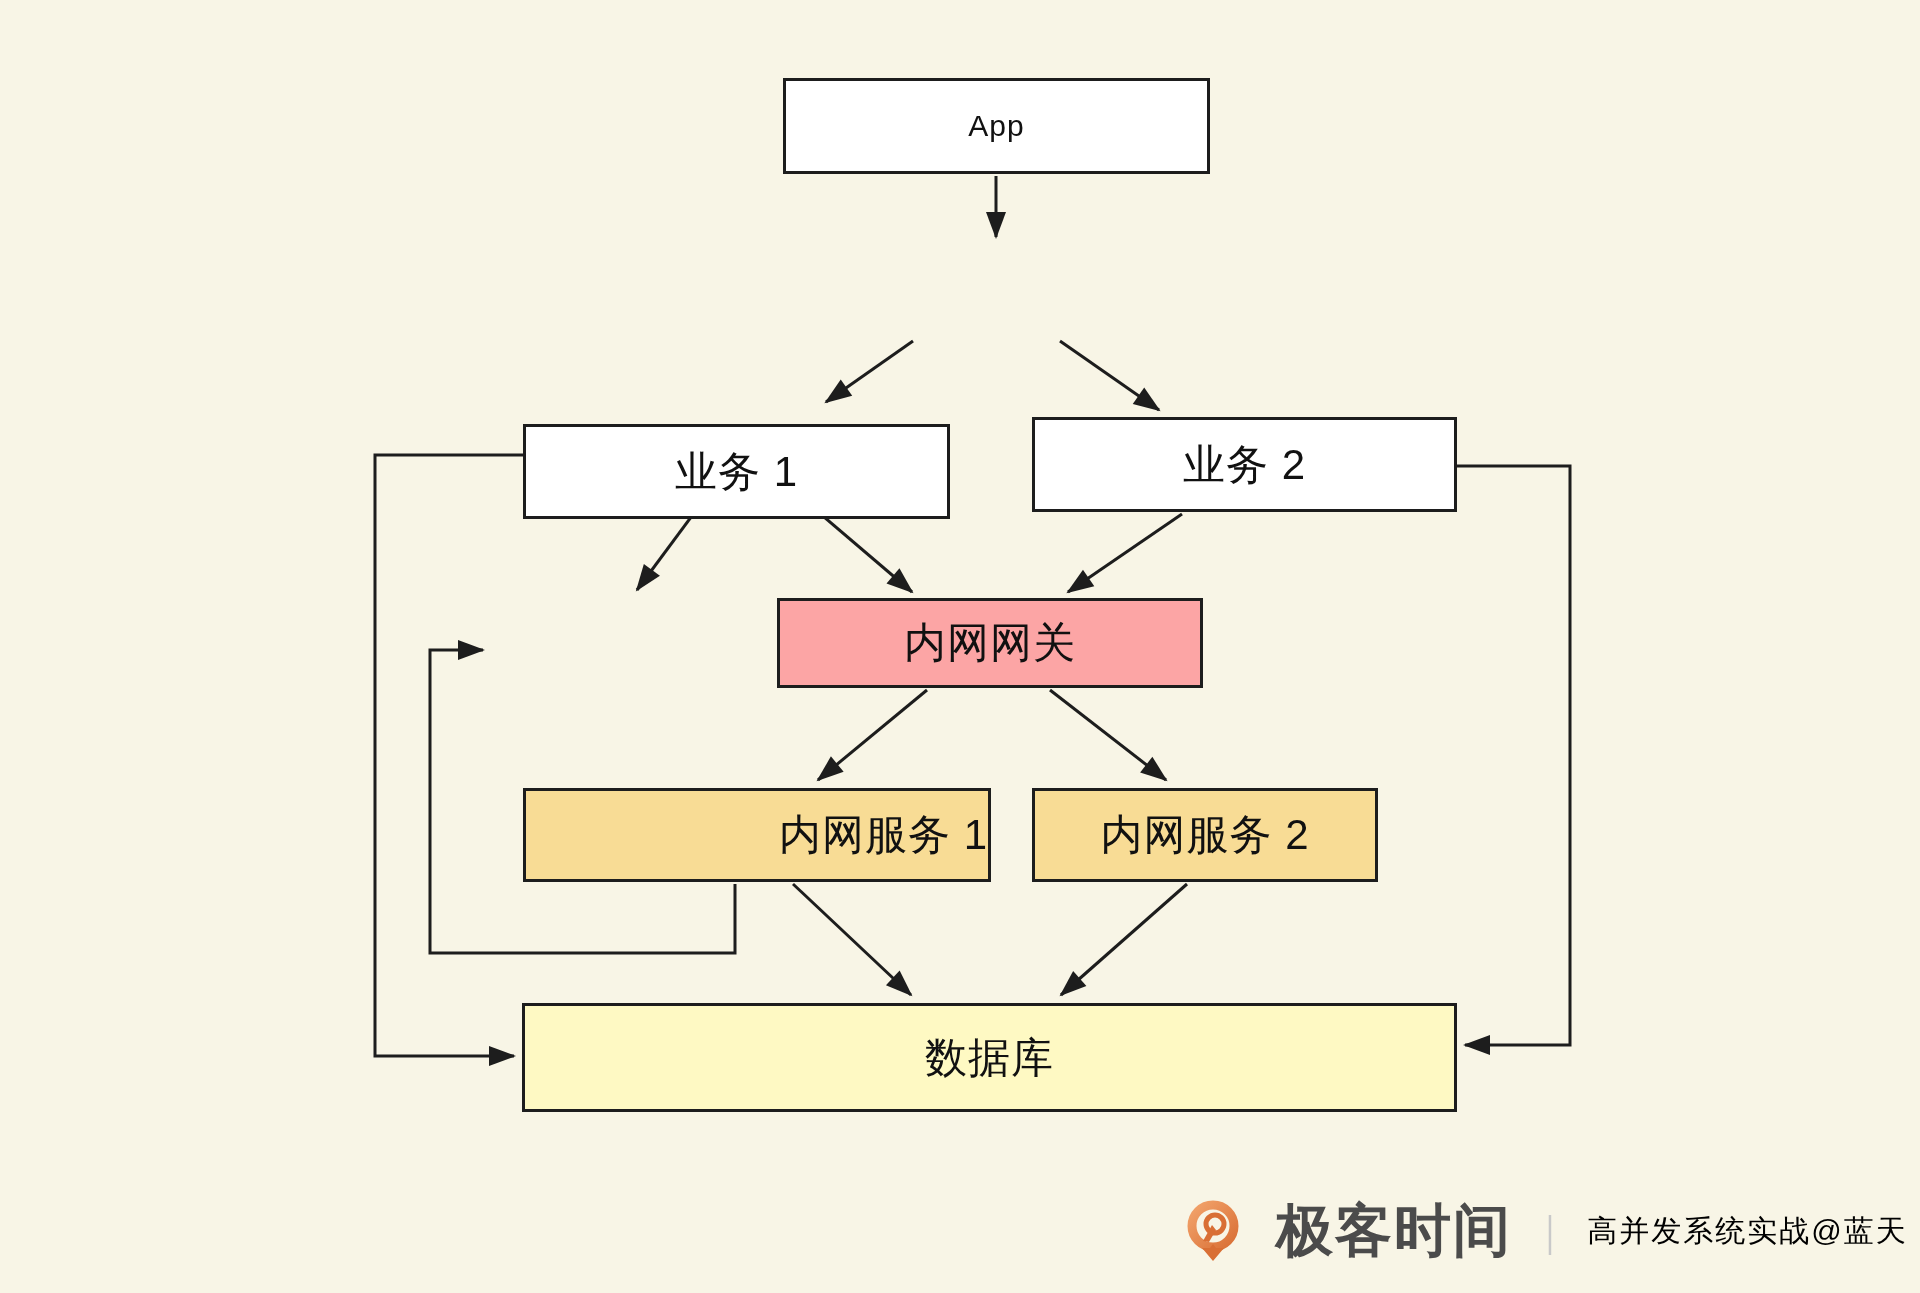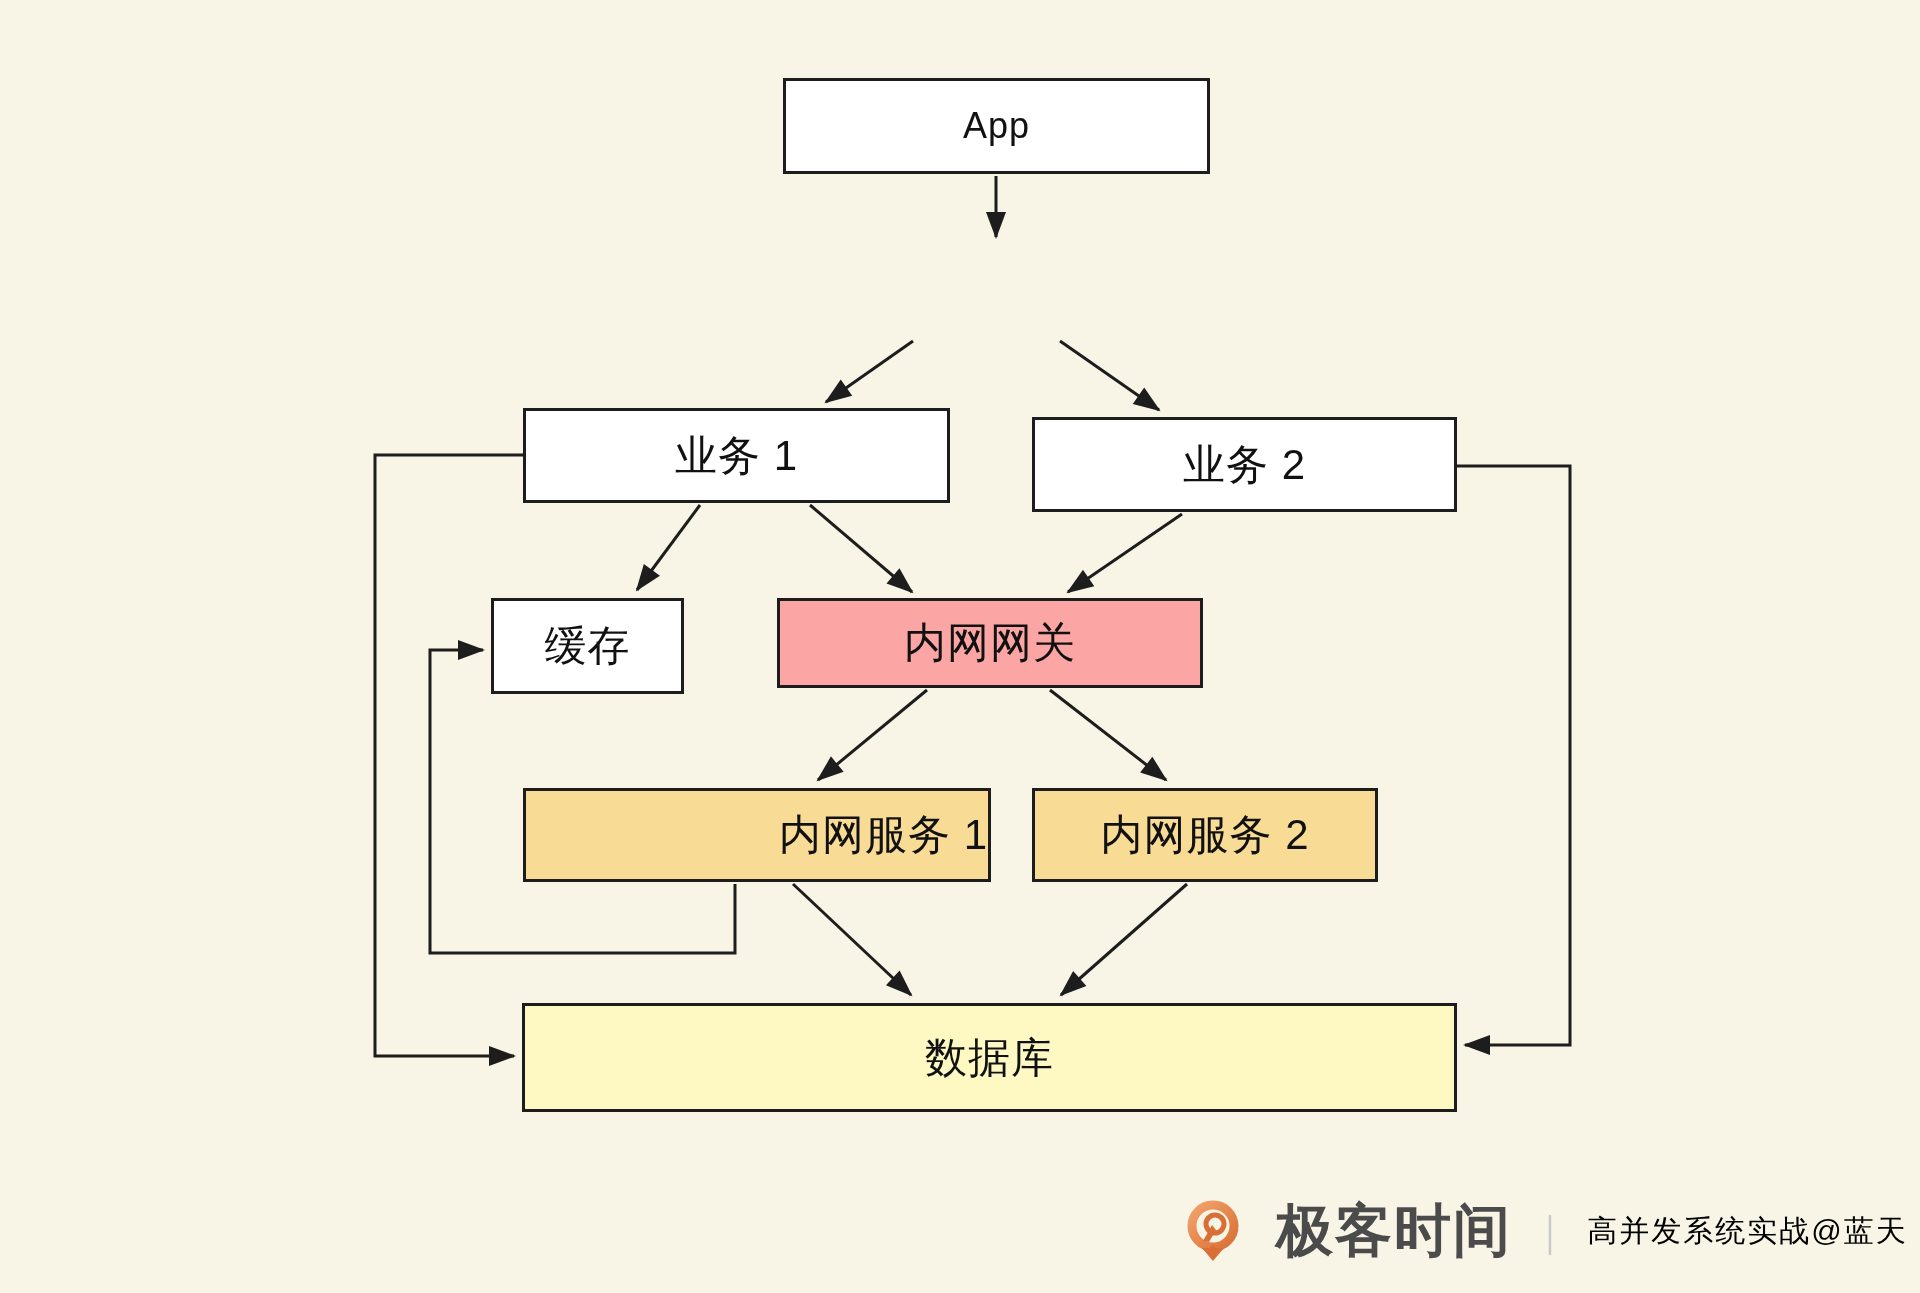--- a/index.html
+++ b/index.html
@@ -75,36 +75,33 @@
       <path d="M927,690 L818,780" marker-end="url(#arrow)"></path>
       <path d="M1050,690 L1166,780" marker-end="url(#arrow)"></path>
       <path d="M793,884 L911,995" marker-end="url(#arrow)"></path>
       <path d="M1187,884 L1061,995" marker-end="url(#arrow)"></path>
       <path d="M523,455 L375,455 L375,1056 L514,1056" marker-end="url(#arrow)"></path>
       <path d="M1457,466 L1570,466 L1570,1045 L1465,1045" marker-end="url(#arrow)"></path>
       <path d="M735,884 L735,953 L430,953 L430,650 L483,650" marker-end="url(#arrow)"></path>
     </g>
   </svg>
 
-  <div class="node" style="left: 783px; top: 78px; width: 427px; height: 96px; font-size: 36px; background: rgb(255, 255, 255);">
+  <div class="node" style="left: 783px; top: 78px; width: 427px; height: 96px; font-size: 30px; background: rgb(255, 255, 255);">
     <span class="lbl">App</span>
   </div>
 
 
-  <div class="node" style="left: 523px; top: 408px; width: 427px; height: 95px; background: rgb(255, 255, 255);">
+  <div class="node" style="left: 523px; top: 424px; width: 427px; height: 95px; background: rgb(255, 255, 255);">
     <span class="lbl">业务 1</span>
   </div>
 
   <div class="node" style="left: 1032px; top: 417px; width: 425px; height: 95px; background: rgb(255, 255, 255);">
     <span class="lbl">业务 2</span>
   </div>
 
-  <div class="node" style="left: 491px; top: 598px; width: 193px; height: 96px; background: rgb(255, 255, 255);">
-    <span class="lbl">缓存</span>
-  </div>
 
   <div class="node" style="left: 777px; top: 598px; width: 426px; height: 90px; background: #fca5a5;">
     <span class="lbl">内网网关</span>
   </div>
 
   <div class="node" style="left: 523px; top: 788px; width: 468px; height: 94px; background: rgb(248, 220, 149); justify-content: flex-end;">
     <span class="lbl">内网服务 1</span>
   </div>
 
   <div class="node" style="left: 1032px; top: 788px; width: 346px; height: 94px; background: rgb(248, 220, 149);">

